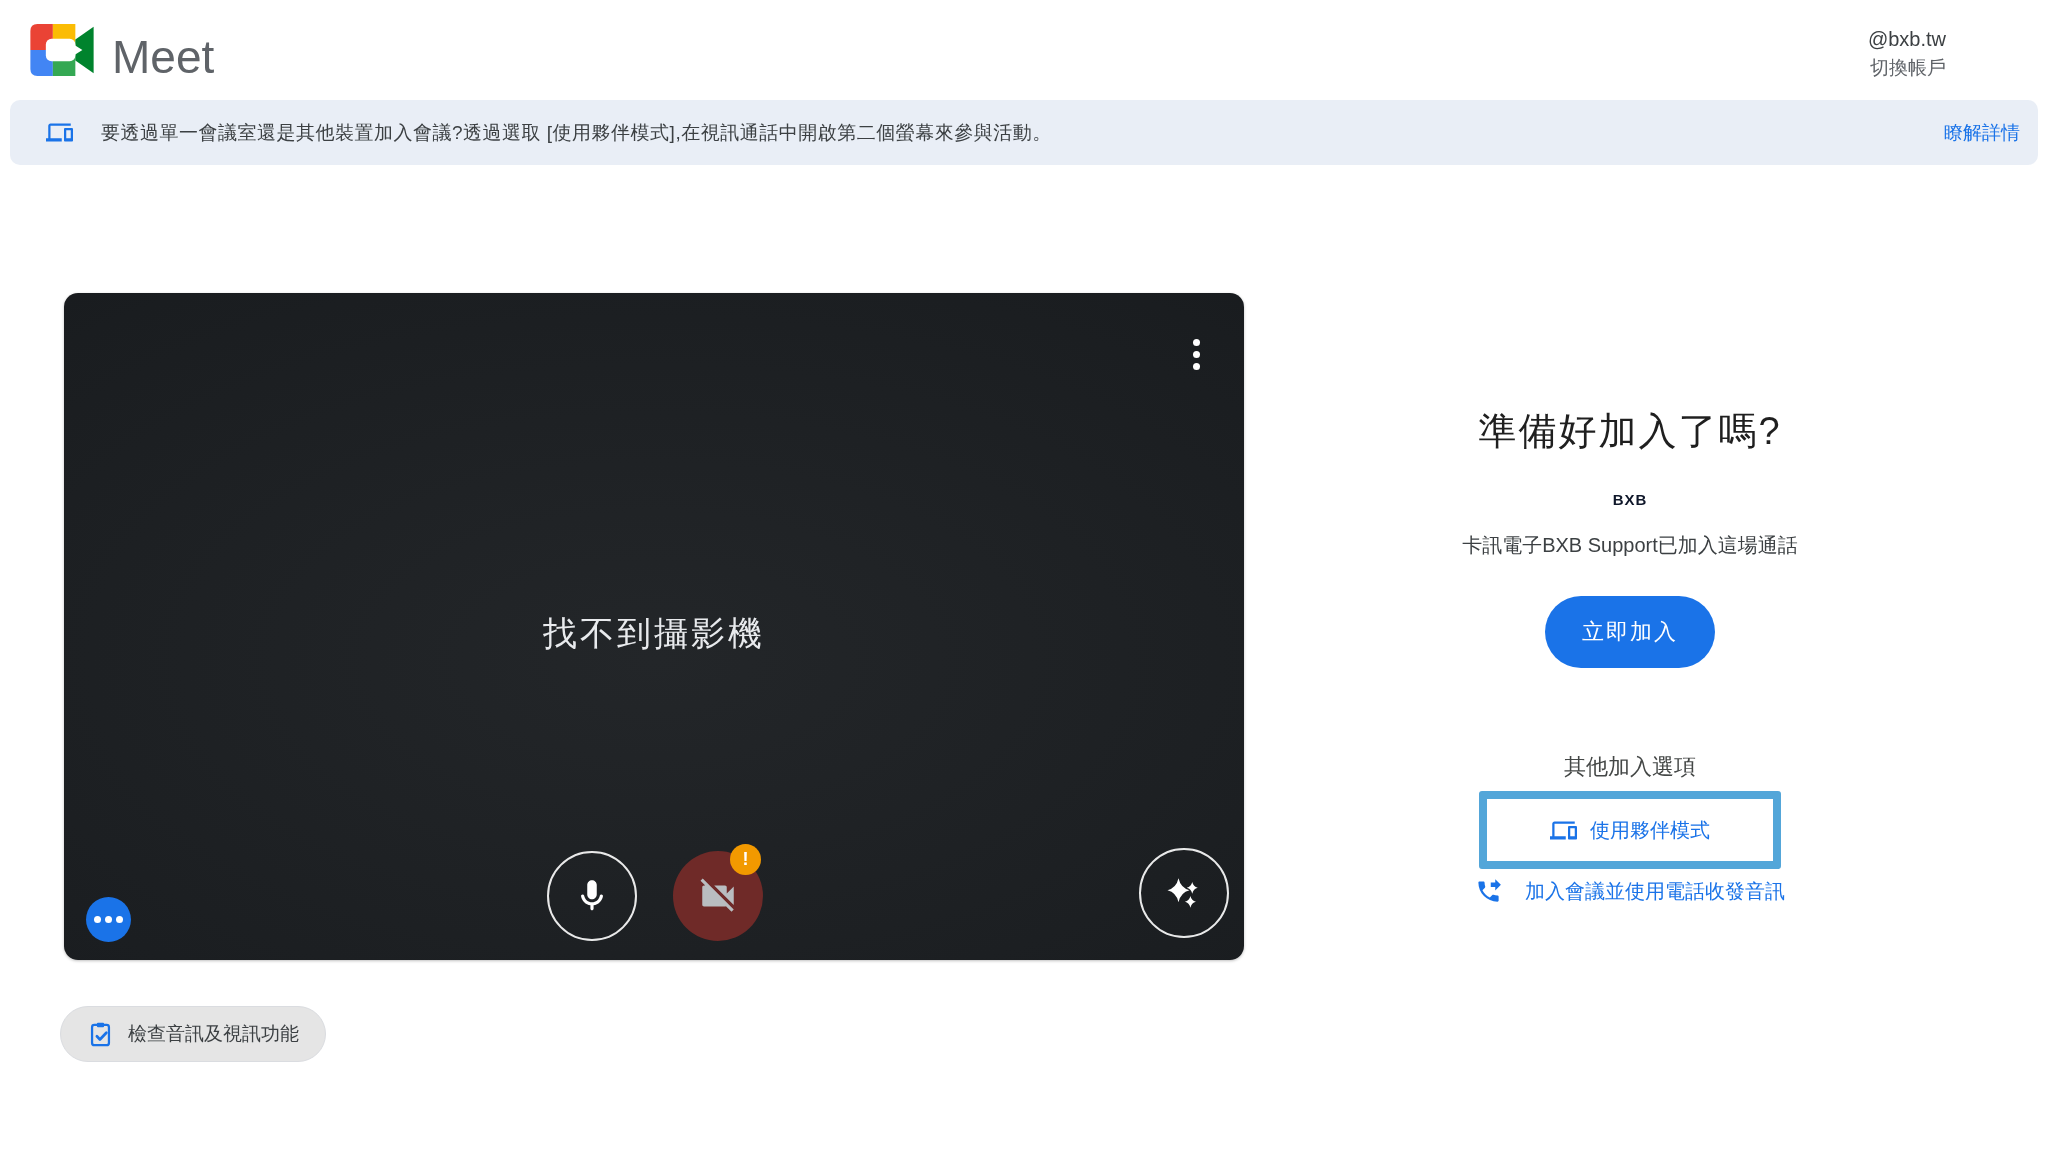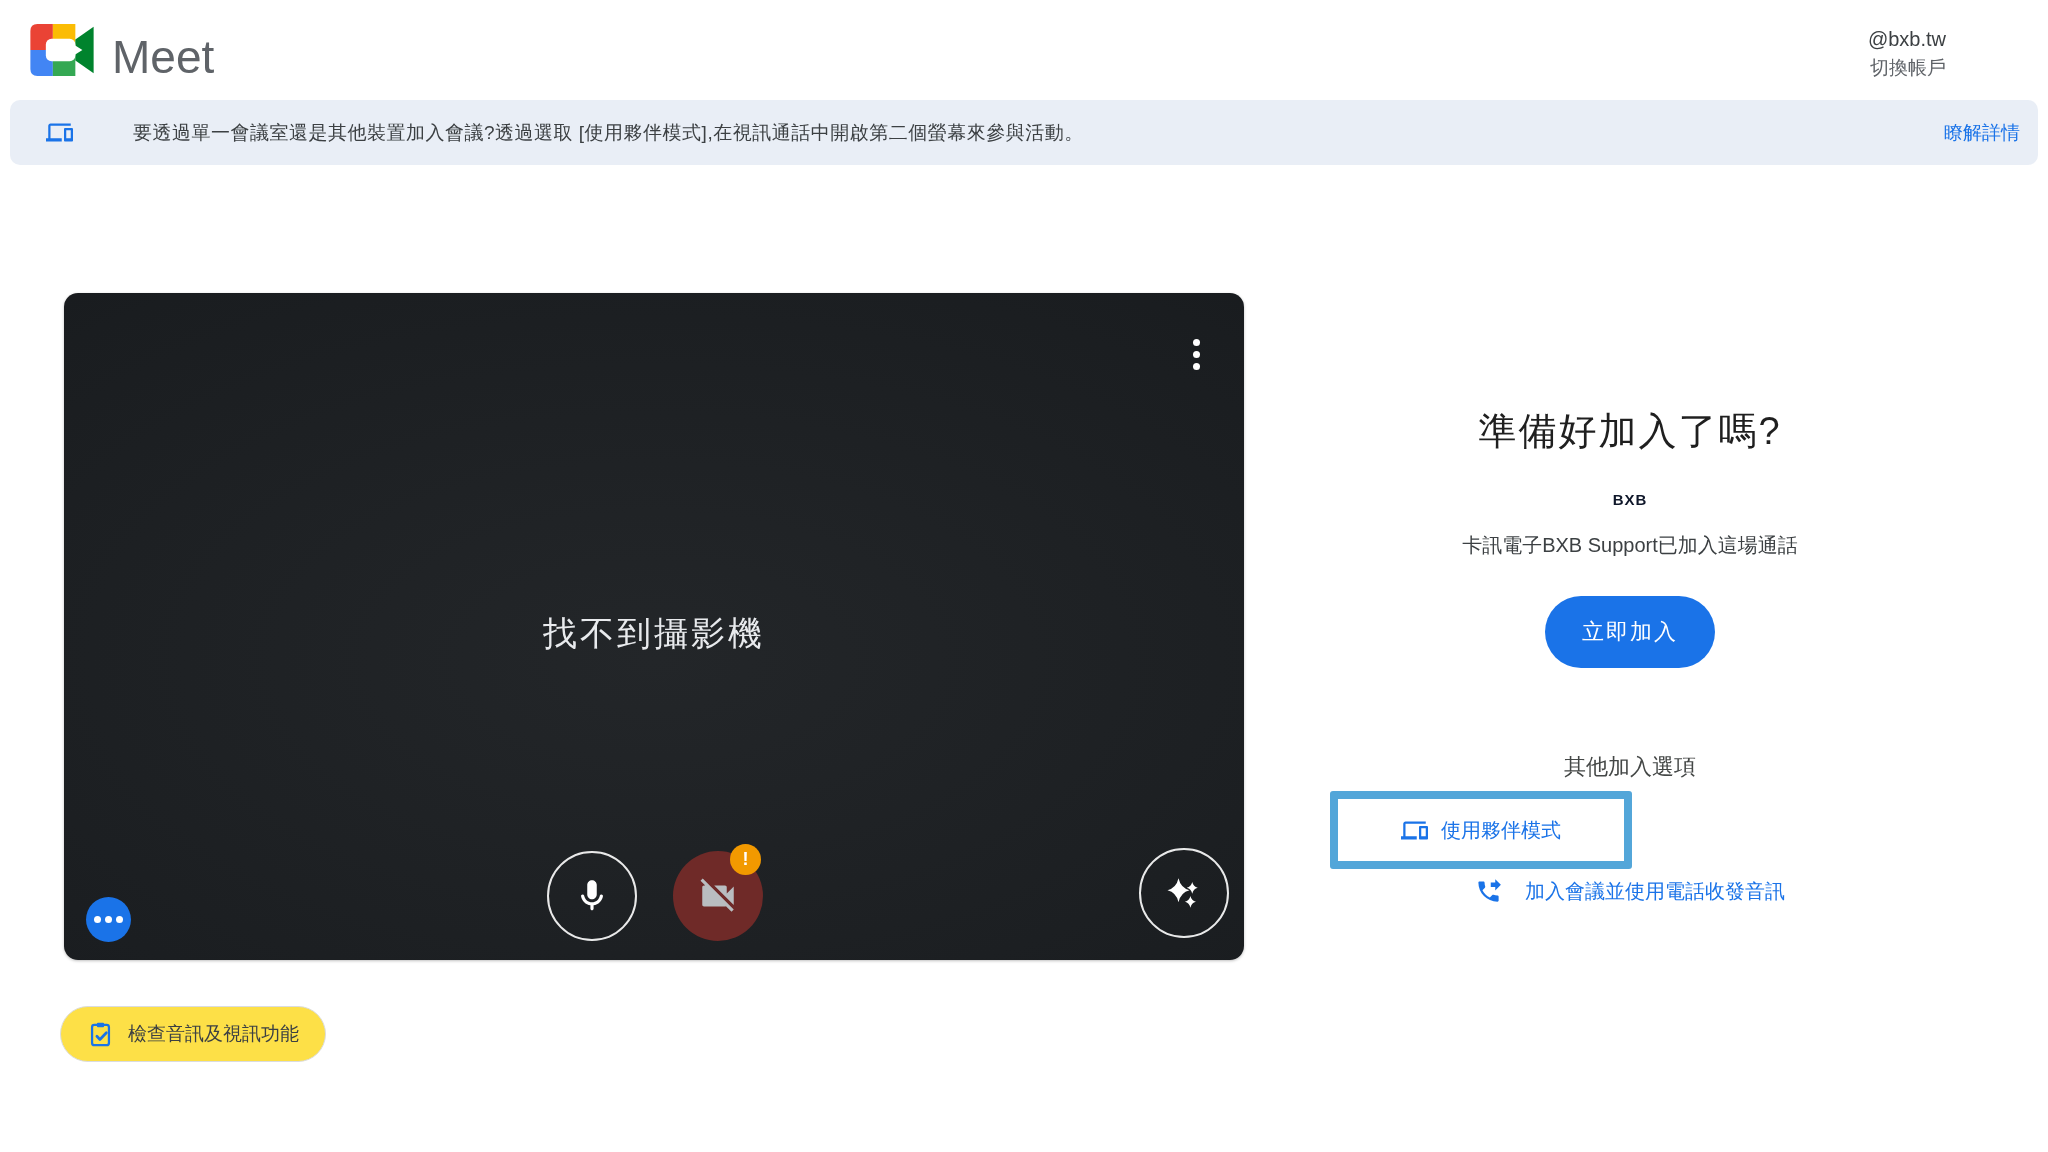--- a/index.html
+++ b/index.html
@@ -11,21 +11,21 @@
   .logo { position:absolute; left:30px; top:24px; width:64px; height:52px; }
   .app-name { position:absolute; left:112px; top:30px; font-size:46px; color:#5f6368; }
   .account { position:absolute; right:102px; top:26px; text-align:right; cursor:pointer; }
   .account .domain { font-size:20px; color:#3c4043; line-height:26px; }
   .account .switch { font-size:19px; color:#5f6368; line-height:26px; margin-top:3px; }
 
   
   .banner { position:absolute; left:10px; top:100px; width:2028px; height:65px;
     background:#e9eef6; border-radius:10px; display:flex; align-items:center; }
   .banner .b-icon { margin-left:36px; width:27px; height:27px; flex:0 0 auto; }
-  .banner .b-text { margin-left:60px; font-size:19px; color:#3c4043; letter-spacing:.5px; }
+  .banner .b-text { margin-left:28px; font-size:19px; color:#3c4043; letter-spacing:.5px; }
   .banner .b-spacer { flex:1; }
   .banner .b-link { margin-right:18px; font-size:19px; color:#1a73e8; cursor:pointer; white-space:nowrap; }
 
   
   .video { position:absolute; left:64px; top:293px; width:1180px; height:667px;
     border-radius:14px; overflow:hidden;
     background:radial-gradient(130% 120% at 50% 55%, #232629 0%, #1a1d20 55%, #101214 100%);
     box-shadow:0 1px 3px rgba(0,0,0,.25); }
   .no-cam { position:absolute; left:0; right:0; top:318px; text-align:center;
     font-size:34px; color:#e8eaed; letter-spacing:3px; }
@@ -43,21 +43,21 @@
     display:flex; align-items:center; justify-content:center; z-index:3; }
   .fx { left:1075px; top:555px; }
   .more-blue { position:absolute; left:22px; top:604px; width:45px; height:45px;
     border-radius:50%; background:#1a73e8; display:flex; align-items:center;
     justify-content:center; gap:4px; cursor:pointer; }
   .more-blue i { width:7px; height:7px; border-radius:50%; background:#fff; }
 
   
   .check-pill { position:absolute; left:60px; top:1006px; height:56px;
     display:inline-flex; align-items:center; gap:14px; padding:0 26px;
-    border:1px solid #dadce0; border-radius:28px; background:#fde047;
+    border:1px solid #dadce0; border-radius:28px; background:#e5e5e5;
     font-size:19px; color:#3c4043; cursor:pointer; }
 
   
   .panel { position:absolute; left:1330px; top:398px; width:600px; height:560px;margin-top:8px; }
   .panel .title { position:absolute; left:0; width:100%; top:0; text-align:center;
     font-size:38px; color:#1f1f1f; letter-spacing:2px; }
   .panel .avatar { position:absolute; left:0; width:100%; top:85px; text-align:center;
     font-size:15px; font-weight:bold; color:#0f172a; letter-spacing:1px; }
   .panel .status { position:absolute; left:0; width:100%; top:126px; text-align:center;
     font-size:20px; color:#3c4043; }
@@ -67,21 +67,21 @@
     background:#1a73e8; color:#fff; font-size:22px; letter-spacing:2px;
     display:flex; align-items:center; justify-content:center; cursor:pointer;
     font-family:inherit; }
   .present-btn { height:72px; padding:0 30px; border:1px solid #dadce0; border-radius:36px;
     background:#fff; color:#1a73e8; font-size:21px; letter-spacing:1px;
     display:flex; align-items:center; justify-content:center; gap:13px; cursor:pointer;
     font-family:inherit; }
   .other-label { position:absolute; left:0; width:100%; top:346px; text-align:center;
     font-size:22px; color:#444746; }
   .companion-wrap { position:absolute; left:0; width:100%; top:385px;
-    display:flex; justify-content:flex-start; }
+    display:flex; justify-content:center; }
   .companion-btn { width:302px; height:78px; background:#fff;
     border:8px solid #53a6d9; border-radius:3px;
     display:flex; align-items:center; justify-content:center; gap:13px;
     font-size:20px; color:#1a73e8; cursor:pointer; font-family:inherit; }
   .phone-link { position:absolute; left:0; width:100%; top:472px;
     display:flex; justify-content:center; align-items:center; gap:23px;
     font-size:20px; color:#1a73e8; cursor:pointer; }
 </style>
 </head>
 <body>

